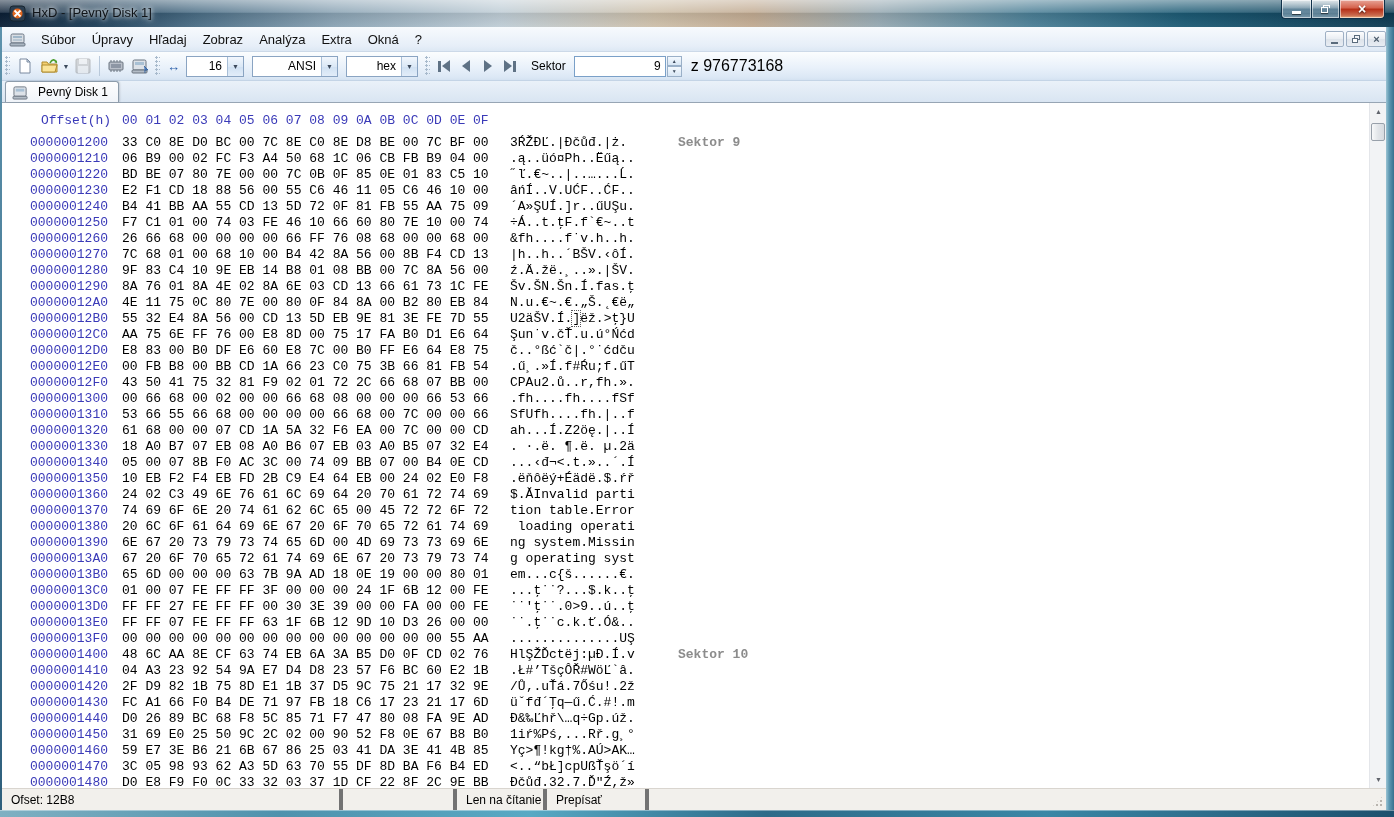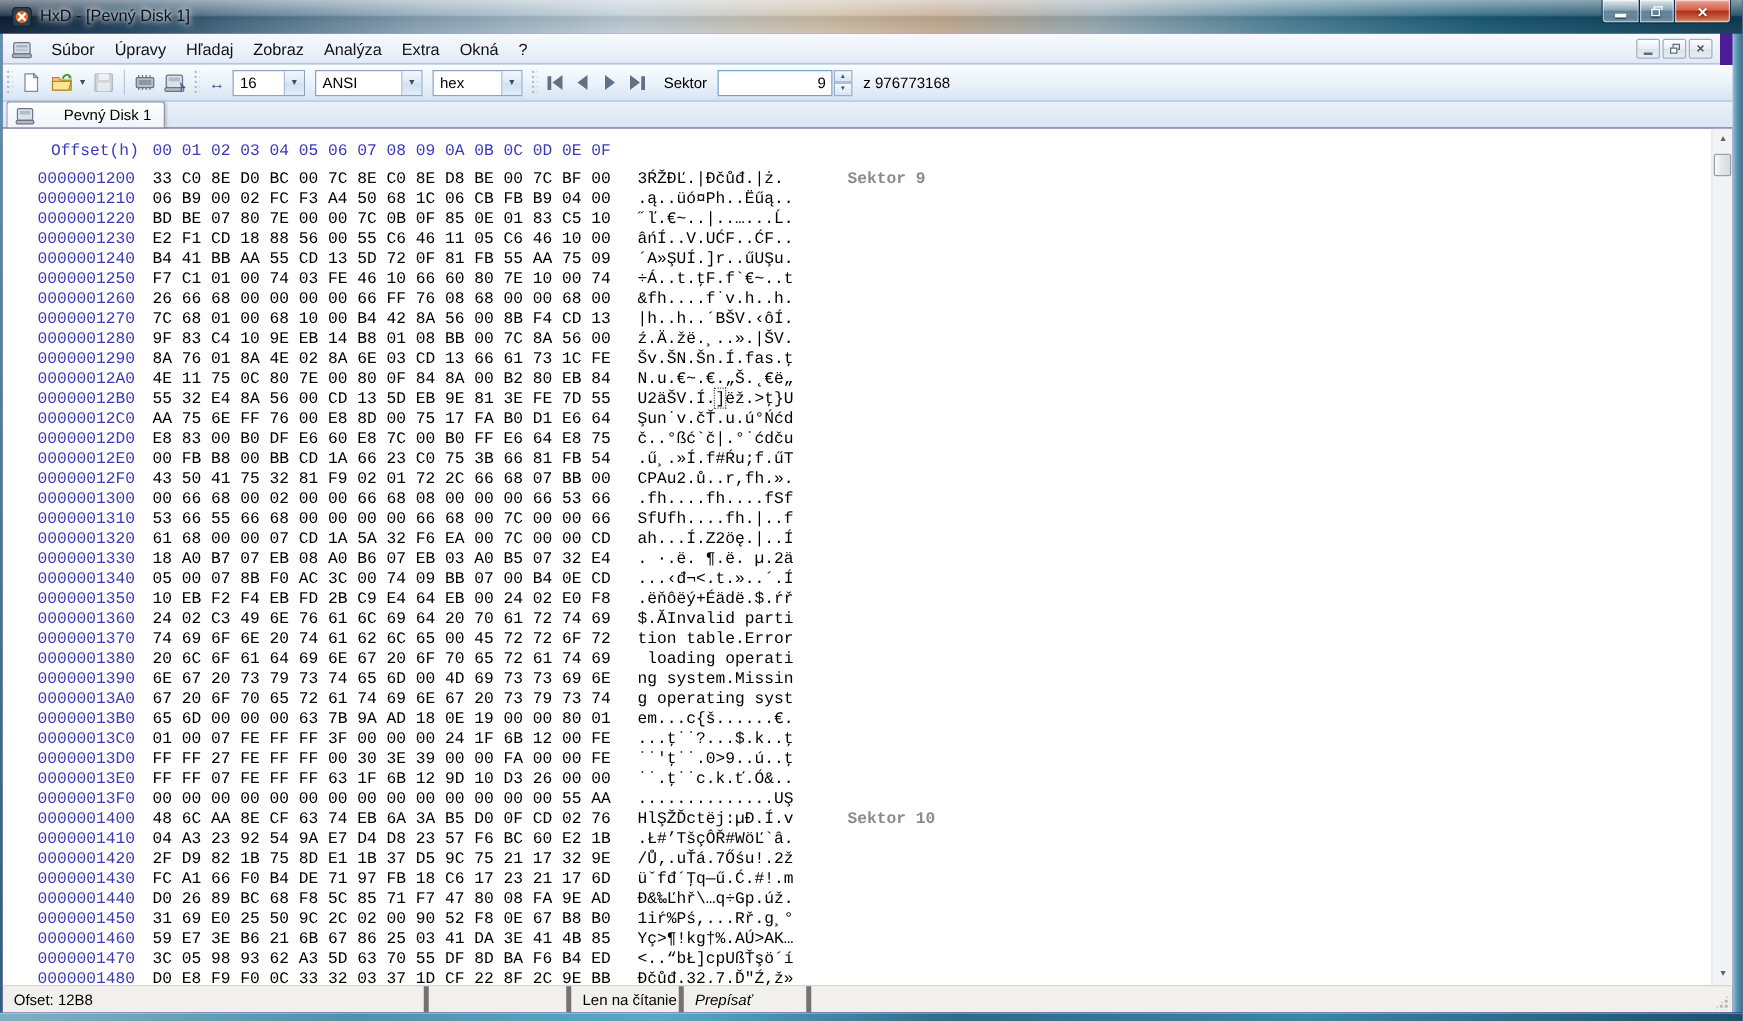--- a/index.html
+++ b/index.html
@@ -23,21 +23,21 @@
   .cap-max { width:28px; border-right:none; }
   .cap-close { width:46px; border-radius:0 0 4px 0;
     background:linear-gradient(180deg,#e8a598,#d4604a 45%,#b52d16 50%,#c96a4e 85%,#e8b07c); }
   .glyph-minbar { width:9px; height:3px; background:#fff; box-shadow:0 1px 1px rgba(0,0,0,.6); margin-top:6px; }
   .glyph-restore { position:relative; width:9px; height:8px; }
   .glyph-restore i { position:absolute; left:0; bottom:0; width:7px; height:6px; border:1px solid #fff; box-shadow:0 1px 1px rgba(0,0,0,.5); display:block; }
   .glyph-restore b { position:absolute; right:0; top:0; width:7px; height:3px; border:1px solid #fff; border-bottom:none; display:block; }
   .glyph-x { color:#fff; font-size:14px; font-weight:bold; line-height:1; text-shadow:0 1px 2px rgba(0,0,0,.65); }
 
   
-  .menubar { position:absolute; left:2px; right:18px; top:27px; height:25px;
+  .menubar { position:absolute; left:2px; right:2px; top:27px; height:25px;
     background:linear-gradient(180deg,#f7fafd,#e6eef8 80%,#dde8f4); border-bottom:1px solid #ccd9e8;
     display:flex; align-items:center; }
   .mdi-doc-icon { width:18px; height:16px; margin:0 6px 0 7px; }
   .menu-item { font-size:13px; color:#111; padding:3px 8px; border-radius:2px; }
   .mdi-buttons { margin-left:auto; display:flex; gap:2px; padding-right:6px; }
   .mdi-btn { width:19px; height:16px; border:1px solid #9fb0c4; border-radius:2px;
     background:linear-gradient(180deg,#fdfdfe,#e9edf2 50%,#dde3ea 51%,#e8edf3);
     display:flex; align-items:center; justify-content:center; font-size:10px; color:#4a5a6a; }
   .mdi-min-g { width:7px; height:2px; background:#5a6b7c; margin-top:7px; }
   .mdi-rest { position:relative; width:8px; height:8px; }
@@ -52,42 +52,42 @@
   .grip { width:5px; height:20px; margin:0 3px;
     background-image:radial-gradient(circle at 1.5px 1.5px,#a8bacc 1px,transparent 1.2px);
     background-size:4px 4px; }
   .tb-btn { width:24px; height:24px; border:1px solid transparent; border-radius:2px;
     display:flex; align-items:center; justify-content:center; }
   .tb-btn.disabled { opacity:.45; filter:grayscale(1); }
   .dd-arrow { width:10px; height:24px; display:flex; align-items:center; justify-content:center;
     font-size:7px; color:#3c4a5c; }
   .tb-sep { width:1px; height:20px; background:#b9c9db; margin:0 4px; }
   .combo { height:21px; background:#fff; border:1px solid #8aa4c2; display:flex; align-items:center; margin:0 4px; }
-  .combo .val { flex:1; font-size:12px; padding:0 5px; color:#000; }
+  .combo .val { flex:1; font-size:12px; padding:0 5px; color:#000;text-align:right; }
   .combo .btn { width:16px; height:100%; border-left:1px solid #a8bed6;
     background:linear-gradient(180deg,#f2f7fd,#dbe8f6 50%,#cfe0f2 51%,#e2edf9);
     display:flex; align-items:center; justify-content:center; font-size:7px; color:#3c4a5c; }
   .nav-btn { width:22px; height:22px; display:flex; align-items:center; justify-content:center;
     color:#5f7285; font-size:13px; border-radius:2px; }
   .nav-bar-l::before { content:""; width:3px; height:11px; background:#5f7285; margin-right:1px; }
   .nav-bar-r::after { content:""; width:3px; height:11px; background:#5f7285; margin-left:1px; }
   .tri-l { width:0; height:0; border-top:6px solid transparent; border-bottom:6px solid transparent; border-right:8px solid #5f7285; }
   .tri-r { width:0; height:0; border-top:6px solid transparent; border-bottom:6px solid transparent; border-left:8px solid #5f7285; }
   .sektor-label { font-size:12px; color:#000; margin:0 8px 0 10px; }
   .sektor-input { width:92px; height:21px; border:1px solid #7aa0c8; background:#fff;
     font-size:12px; text-align:right; padding:0 4px; display:flex; align-items:center; justify-content:flex-end; }
   .spinner { width:15px; height:21px; display:flex; flex-direction:column; margin-left:1px; }
   .spin-btn { flex:1; border:1px solid #9ab0c8; background:linear-gradient(180deg,#f4f9fe,#d8e6f4);
     display:flex; align-items:center; justify-content:center; font-size:5px; color:#3c4a5c; }
-  .total-label { font-size:12px; color:#000; margin-left:9px; white-space:nowrap; }
+  .total-label { font-size:16px; color:#000; margin-left:9px; white-space:nowrap; }
 
   
   .tabstrip { position:absolute; left:2px; right:2px; top:81px; height:22px;
     background:linear-gradient(180deg,#eaf1f9,#d9e5f2); border-bottom:1px solid #97a5b4; display:flex; align-items:flex-end; }
-  .tab { height:21px; margin-left:3px; padding:0 10px 0 6px; display:flex; align-items:center; gap:22px;
+  .tab { height:21px; margin-left:3px; padding:0 10px 0 6px; display:flex; align-items:center; gap:9px;
     background:linear-gradient(180deg,#fefefe,#f0f4f9); border:1px solid #8d9cab; border-bottom:none;
     border-radius:3px 3px 0 0; font-size:12px; color:#000; box-shadow:1px 0 2px rgba(0,0,0,.15); }
 
   
   .hexpanel { position:absolute; left:2px; right:8px; top:103px; height:685px; background:#fff; overflow:hidden; }
   .hex-content { position:absolute; inset:0; right:17px; overflow:hidden;
     font-family:"Liberation Mono","DejaVu Sans Mono",monospace; font-size:13px; }
   .hexrow, .hex-header { height:16px; line-height:16px; white-space:nowrap; }
   .hex-header { margin-top:10px; margin-bottom:6px; color:#3a3ab8; }
   .c-off { display:inline-block; vertical-align:top; margin-left:28px; width:92px; color:#3a3ab8; white-space:pre; }
@@ -103,21 +103,21 @@
   .vs-btn { position:absolute; left:0; width:17px; height:17px; display:flex; align-items:center; justify-content:center;
     font-size:7px; color:#60636b; }
   .vs-up { top:0; } .vs-down { bottom:0; }
   .vs-thumb { position:absolute; left:1px; top:20px; width:14px; height:18px; border:1px solid #98a0aa; border-radius:2px;
     background:linear-gradient(90deg,#f8f9fa,#e2e5e9 50%,#d7dbe0); }
 
   
   .statusbar { position:absolute; left:2px; right:8px; top:788px; height:22px; background:#f2f0ec;
     border-top:1px solid #d9d5cf; display:flex; font-size:12px; color:#000; }
   .sb-panel { display:flex; align-items:center; padding-left:9px; border-right:4px solid #737373; height:100%; }
-  .sb-p1 { width:341px; } .sb-p2 { width:114px; } .sb-p3 { width:90px; } .sb-p4 { width:102px;font-style:italic; }
+  .sb-p1 { width:341px; } .sb-p2 { width:114px; } .sb-p3 { width:90px; } .sb-p4 { width:102px; }
   .sb-fill { flex:1; border-right:none; position:relative; }
   .resize-grip { position:absolute; right:2px; bottom:2px; width:13px; height:13px;
     background-image:radial-gradient(circle at 2px 2px,#b8b4ae 1.1px,transparent 1.3px); background-size:4px 4px;
     clip-path:polygon(100% 0,100% 100%,0 100%); }
 
   
   .border-left { position:absolute; left:0; top:27px; bottom:0; width:2px; background:linear-gradient(180deg,#5d92ac,#2e5f7c); }
   .border-right { position:absolute; right:0; top:27px; bottom:7px; width:8px;
     background:linear-gradient(90deg,#9cc4d4,#5e98b2 40%,#38718e); }
   .border-bottom { position:absolute; left:0; right:0; bottom:0; height:7px;

